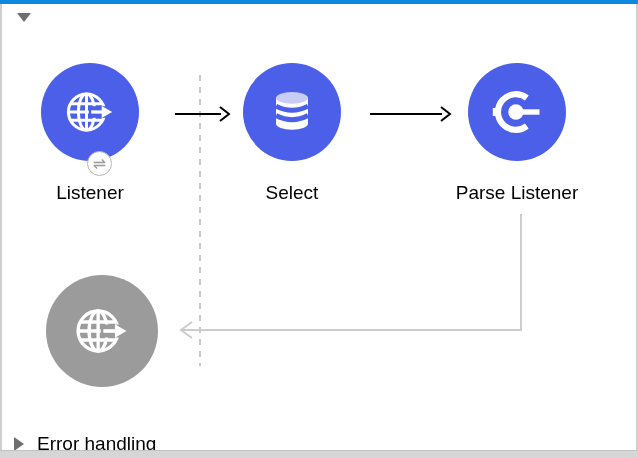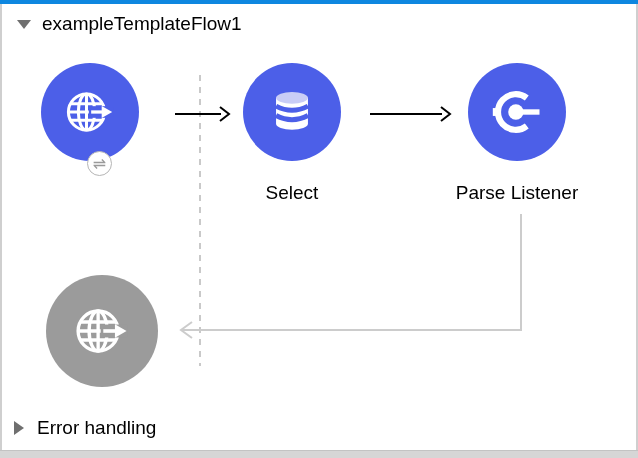--- a/index.html
+++ b/index.html
@@ -12,21 +12,21 @@
   .border-right { position:absolute; top:4px; bottom:7px; right:0; width:2px; background:var(--frame-border,#cfcfcf); }
   .bottom-track { position:absolute; bottom:0; left:0; right:0; height:7px; background:#d6d6d6; border-top:1px solid #c3c3c3; }
 
   .flow-title-row { position:absolute; left:17px; top:13px; display:flex; align-items:center; gap:11px; }
   .tri-down { width:0; height:0; border-left:7px solid transparent; border-right:7px solid transparent;
               border-top:9px solid var(--triangle-gray,#6f6f6f); }
   .tri-right { width:0; height:0; border-top:7px solid transparent; border-bottom:7px solid transparent;
                border-left:10px solid var(--triangle-gray,#6f6f6f); }
   .row-label { font-size:19px; color:var(--label-text,#000); white-space:nowrap; }
 
-  .error-row { position:absolute; left:14px; top:417px; display:flex; align-items:center; gap:13px; }
+  .error-row { position:absolute; left:14px; top:433px; display:flex; align-items:center; gap:13px; }
 
   .overlay { position:absolute; left:0; top:0; width:638px; height:458px; }
 
   .node-circle { position:absolute; border-radius:50%; display:flex; align-items:center; justify-content:center; }
   .node-blue { width:98px; height:98px; background:var(--node-blue,#4c5fe8); }
   .node-gray { width:112px; height:112px; background:var(--node-gray,#9b9b9b); }
 
   .node-label { position:absolute; top:182px; transform:translateX(-50%); font-size:19px;
                 color:var(--label-text,#000); white-space:nowrap; }
 
@@ -39,21 +39,20 @@
 <body>
 
 <div class="frame">
 
   <div class="top-accent"></div>
   <div class="border-left"></div>
   <div class="border-right"></div>
 
   <div class="flow-title-row">
     <div class="tri-down"></div>
-    <div class="row-label">exampleTemplateFlow1</div>
   </div>
 
   <svg class="overlay" viewBox="0 0 638 458">
     <line x1="200" y1="75" x2="200" y2="366" style="stroke:var(--guide-dash,#c9c9c9);stroke-width:2;stroke-dasharray:6 6;"></line>
     <g style="stroke:var(--connector-black,#000);stroke-width:2;fill:none;">
       <line x1="175" y1="114" x2="221" y2="114"></line>
       <polyline points="220,107 229,114 220,121"></polyline>
     </g>
     <g style="stroke:var(--connector-black,#000);stroke-width:2;fill:none;">
       <line x1="370" y1="114" x2="442" y2="114"></line>
@@ -74,20 +73,21 @@
         <line x1="7.5" y1="31" x2="34.5" y2="31"></line>
         <line x1="5.5" y1="24" x2="36.5" y2="24"></line>
         <line x1="21" y1="8.5" x2="21" y2="39.5"></line>
       </g>
       <line x1="23" y1="24" x2="44" y2="24" style="stroke:var(--node-blue,#4c5fe8);stroke-width:10;"></line>
       <line x1="25" y1="24" x2="35" y2="24" style="stroke:#ffffff;stroke-width:2.8;"></line>
       <polygon points="34,18.8 43,24 34,29.2" style="fill:#ffffff;"></polygon>
     </svg>
   </div>
   <div class="badge">⇌</div>
+  <div class="node-label" style="left:90px;">Listener</div>
 
   <div class="node-circle node-blue" style="left:243px; top:63px;">
     <svg width="52" height="52" viewBox="0 0 44 44">
       <path d="M8.5,10 L8.5,32 A13.5,5 0 0 0 35.5,32 L35.5,10 Z" style="fill:#ffffff;"></path>
       <path d="M8.5,17 Q22,24 35.5,17" style="stroke:var(--node-blue,#4c5fe8);stroke-width:4.2;fill:none;"></path>
       <path d="M8.5,25 Q22,32 35.5,25" style="stroke:var(--node-blue,#4c5fe8);stroke-width:4.2;fill:none;"></path>
       <ellipse cx="22" cy="10" rx="13.5" ry="5" style="fill:var(--db-top,#c9cdf6);"></ellipse>
     </svg>
   </div>
   <div class="node-label" style="left:292px;">Select</div>

